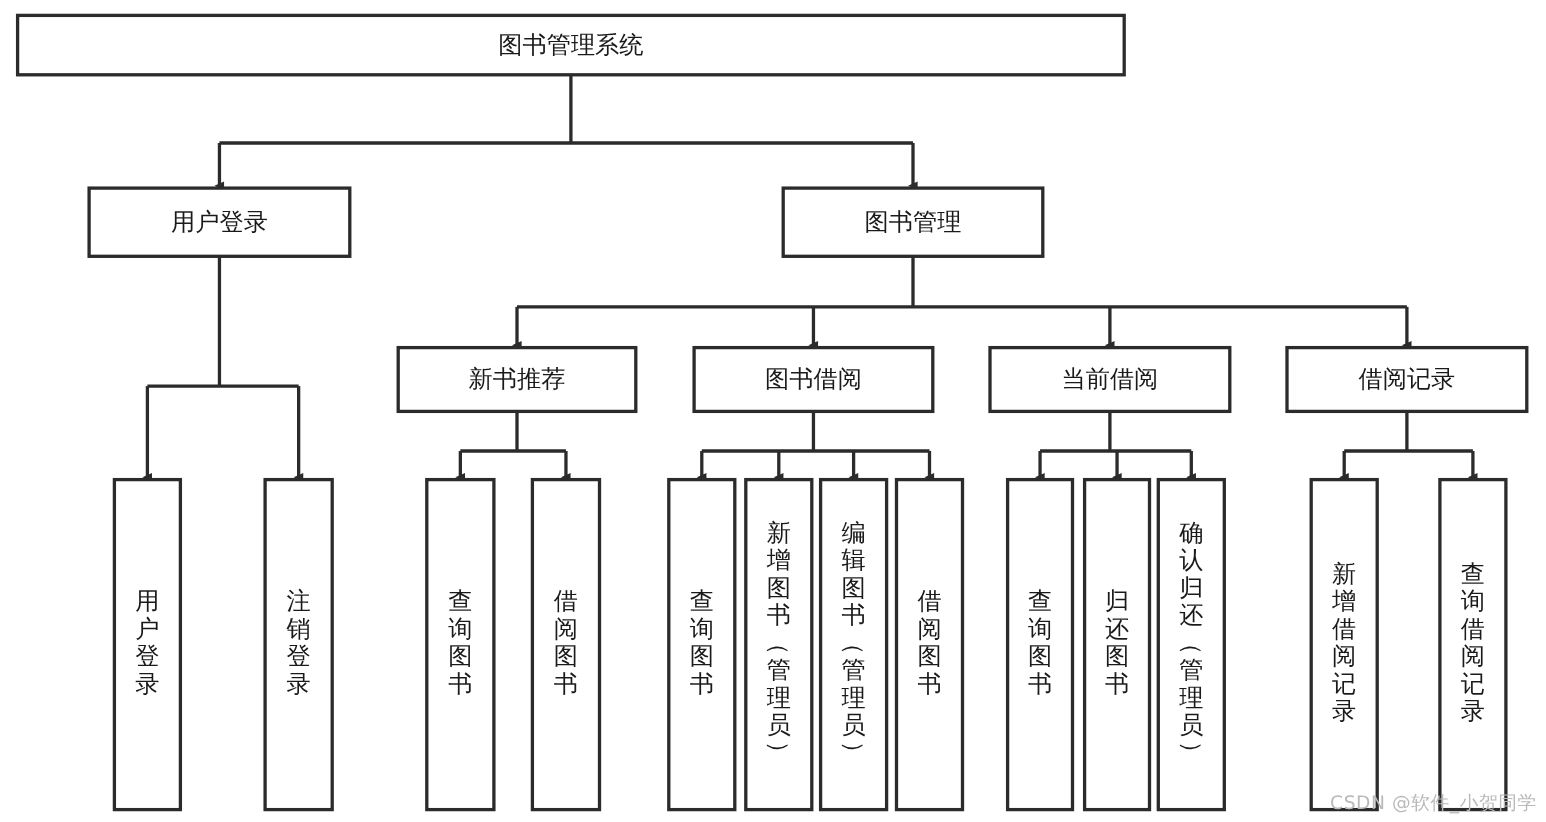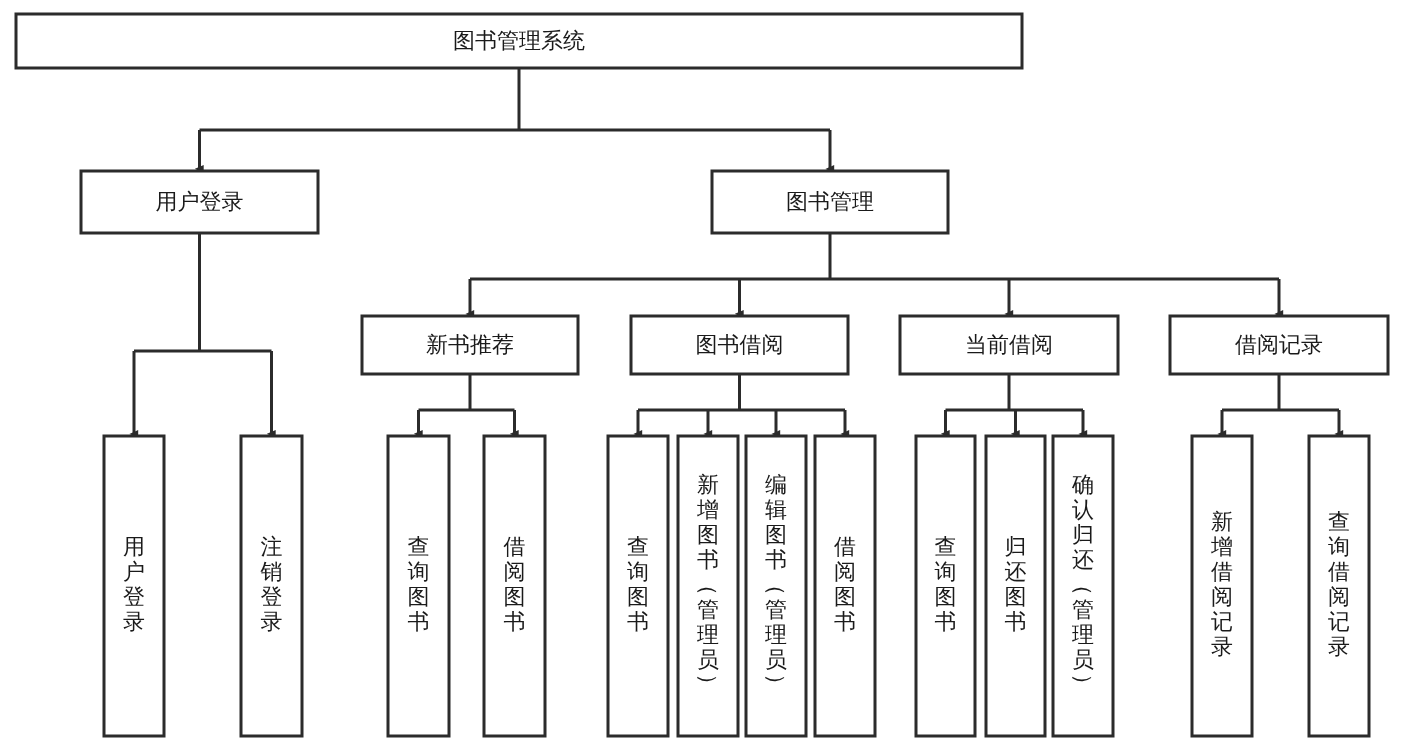--- a/index.html
+++ b/index.html
@@ -231,13 +231,14 @@
           <rect x="1309" y="436" width="60" height="300" class="node-box"></rect>
           <text x="1339" y="529" class="node-label-vertical">查</text>
           <text x="1339" y="554" class="node-label-vertical">询</text>
           <text x="1339" y="579" class="node-label-vertical">借</text>
           <text x="1339" y="604" class="node-label-vertical">阅</text>
           <text x="1339" y="629" class="node-label-vertical">记</text>
           <text x="1339" y="654" class="node-label-vertical">录</text>
         </g>
       </g>
   </svg>
+  <div class="watermark">CSDN @软件_小贺同学</div>
 </div>
 
 </body></html>

